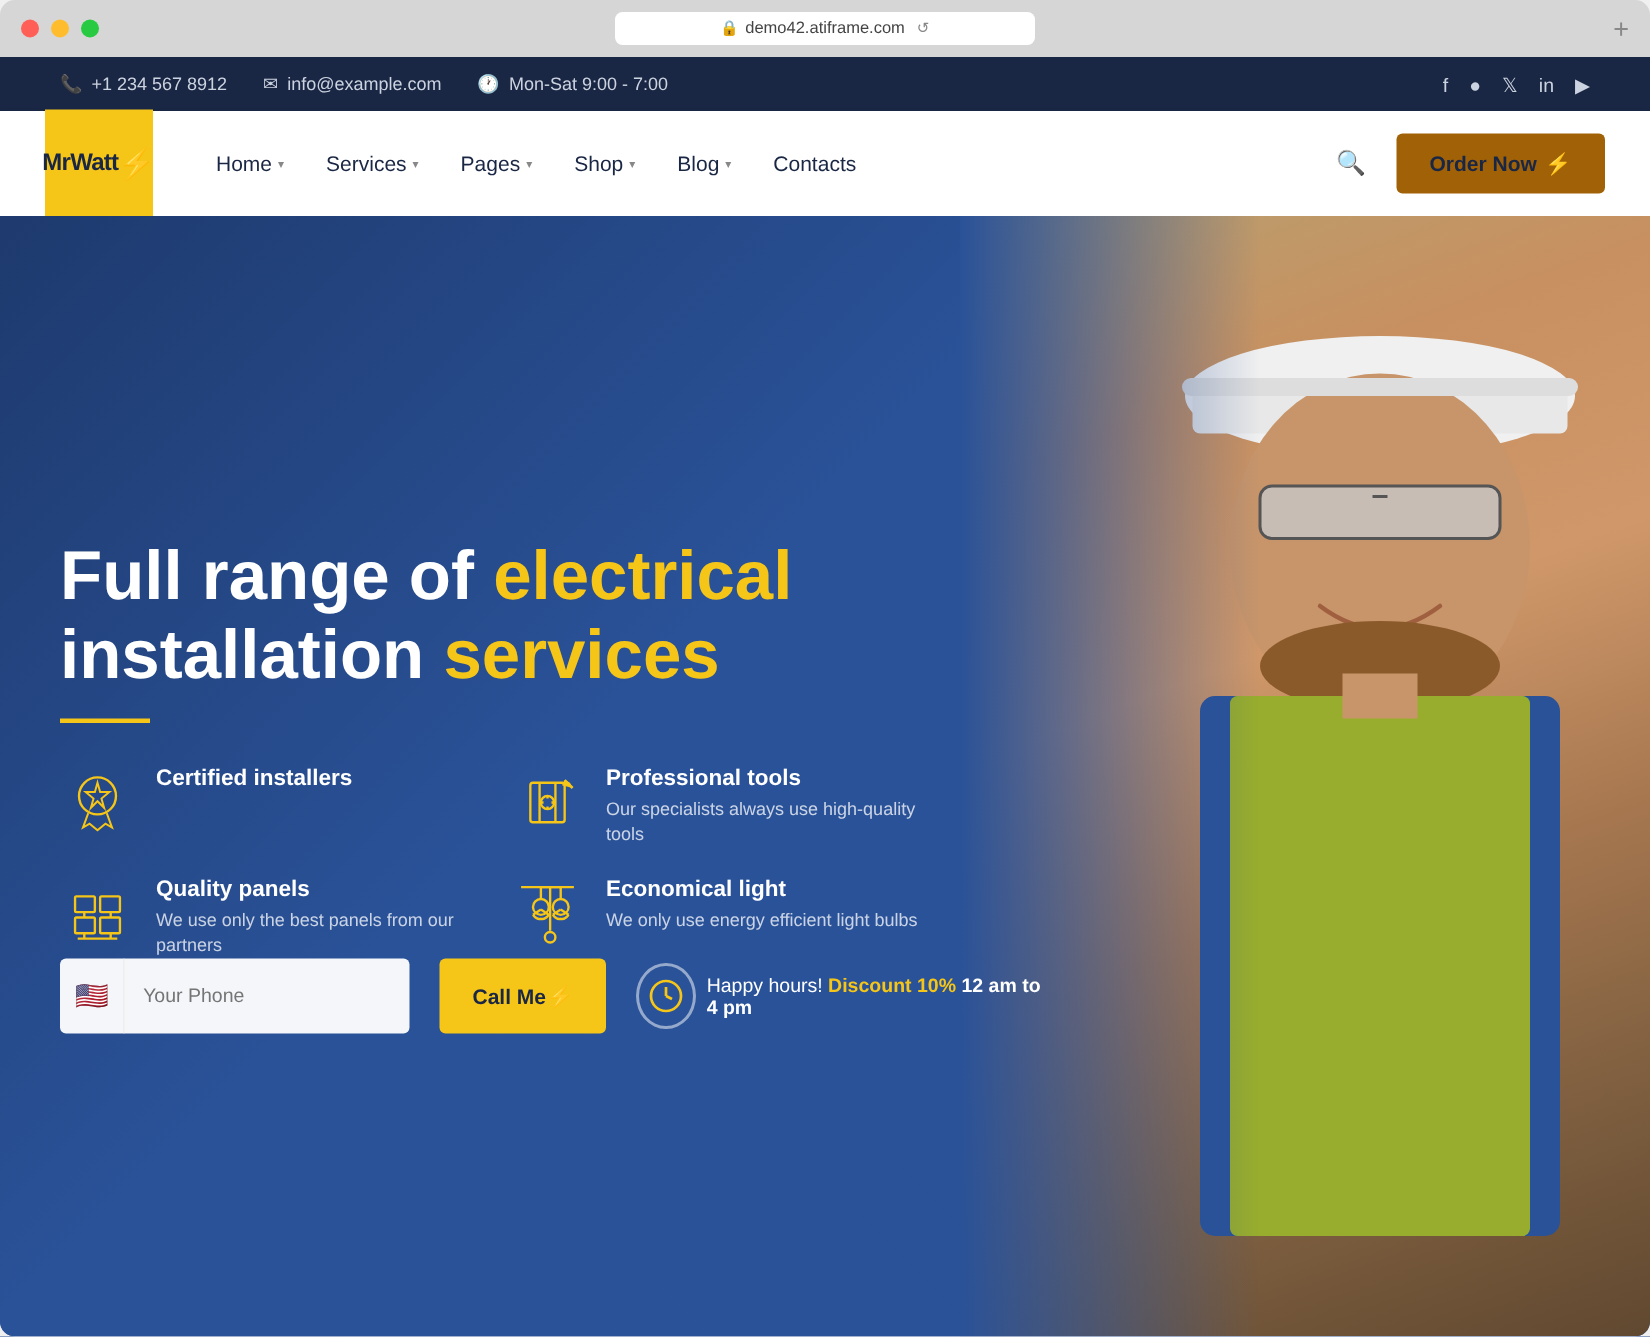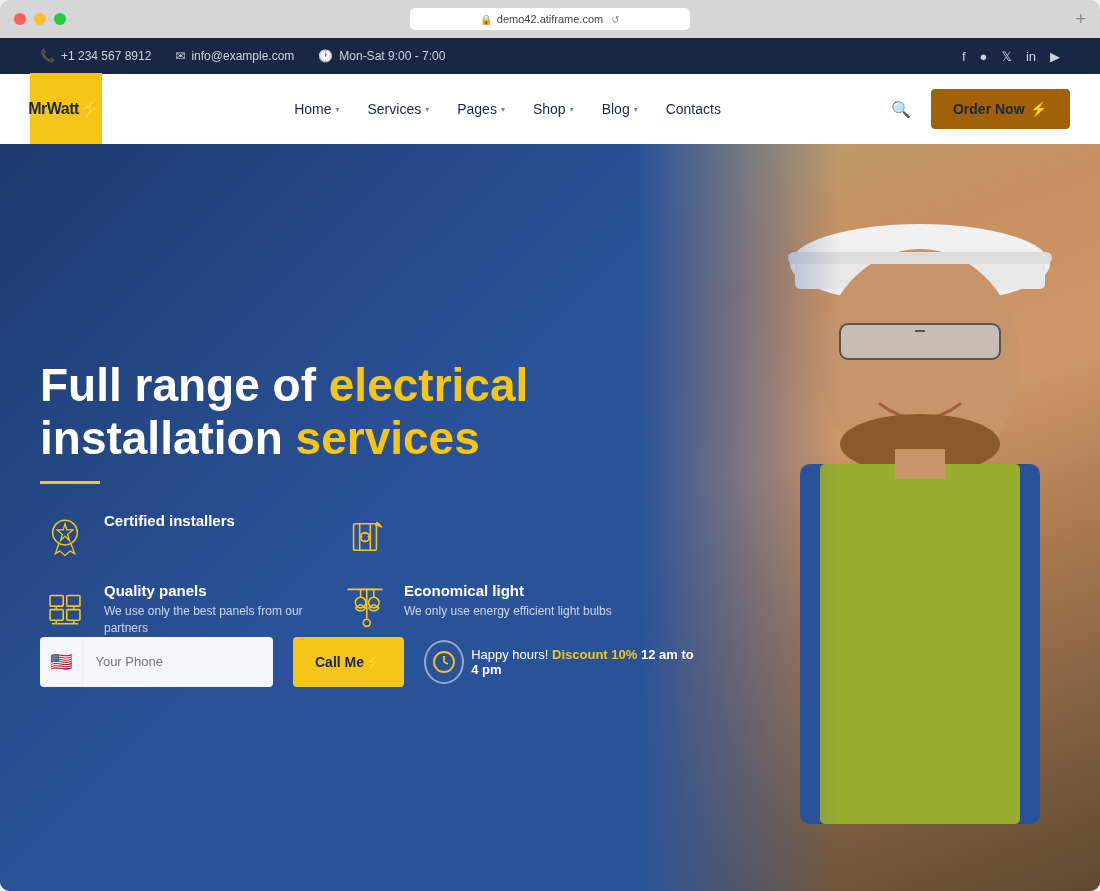--- a/index.html
+++ b/index.html
@@ -24,21 +24,21 @@
     .top-bar-item { display: flex; align-items: center; gap: 6px; color: #ccd3e0; font-size: 12px; }
     .top-bar-icon { font-size: 12px; color: #ccd3e0; }
     .top-bar-social { display: flex; align-items: center; gap: 14px; }
     .social-icon { color: #ccd3e0; font-size: 13px; text-decoration: none; }
 
     
     .navbar { background: white; height: 70px; display: flex; align-items: center; padding: 0 30px; gap: 0; flex-shrink: 0; box-shadow: 0 2px 5px rgba(0,0,0,0.05); }
     .logo { background: #f5c518; width: 72px; height: 72px; display: flex; align-items: center; justify-content: center; flex-direction: row; margin-right: 30px; flex-shrink: 0; }
     .logo-text { color: #1a2744; font-weight: 900; font-size: 16px; letter-spacing: -0.5px; }
     .logo-bolt { font-size: 20px; color: #1a2744; }
-    .nav-links { display: flex; align-items: center; gap: 4px; flex: 1; justify-content: center; }
+    .nav-links { display: flex; align-items: center; gap: 4px; flex: 1; }
     .nav-item { color: #1a2744; font-size: 14px; font-weight: 500; padding: 8px 12px; cursor: pointer; display: flex; align-items: center; gap: 4px; }
     .nav-arrow { font-size: 8px; color: #888; }
     .nav-search { margin-left: auto; font-size: 16px; color: #444; cursor: pointer; padding: 8px; }
     .order-btn { background: #a16207; color: #1a2744; font-weight: 700; font-size: 14px; padding: 12px 22px; border: none; border-radius: 4px; cursor: pointer; display: flex; align-items: center; gap: 6px; margin-left: 12px; white-space: nowrap; }
 
     
     .hero { flex: 1; position: relative; background: #2a5298; overflow: hidden; }
     .hero-overlay { position: absolute; inset: 0; background: linear-gradient(135deg, #1e3a6e 0%, #2a5298 40%, rgba(42,82,152,0.85) 60%, rgba(42,82,152,0.3) 100%); z-index: 1; }
 
     .hero-content { position: absolute; left: 40px; top: 11px; bottom: 0; width: 60%; z-index: 10; display: flex; flex-direction: column; justify-content: center; padding: 20px 0; }
@@ -227,20 +227,24 @@
                 <line x1="31" y1="10" x2="31" y2="40"></line>
                 <circle cx="25" cy="25" r="5"></circle>
                 <line x1="25" y1="20" x2="25" y2="22"></line>
                 <line x1="25" y1="28" x2="25" y2="30"></line>
                 <line x1="20" y1="25" x2="22" y2="25"></line>
                 <line x1="28" y1="25" x2="30" y2="25"></line>
                 <path d="M38 8 L44 14" stroke="#f5c518" stroke-width="2"></path>
                 <path d="M38 8 L36 12 L44 14 L42 10 Z" fill="#f5c518" stroke="none"></path>
               </svg>
             </div>
+            <div class="feature-text">
+              <h4>Professional tools</h4>
+              <p>Our specialists always use high-quality tools</p>
+            </div>
           </div>
 
           <div class="feature-item">
             <div class="feature-icon">
               <svg viewBox="0 0 50 50" fill="none" stroke="#f5c518" stroke-width="1.8">
                 <rect x="8" y="12" width="15" height="12" rx="1"></rect>
                 <rect x="27" y="12" width="15" height="12" rx="1"></rect>
                 <rect x="8" y="28" width="15" height="12" rx="1"></rect>
                 <rect x="27" y="28" width="15" height="12" rx="1"></rect>
                 <line x1="15" y1="24" x2="15" y2="28"></line>

